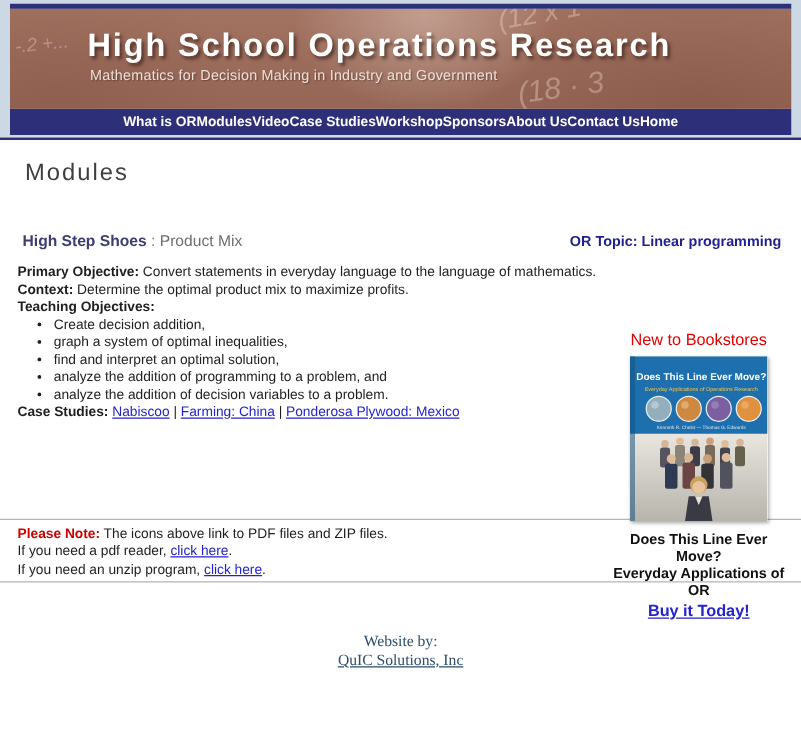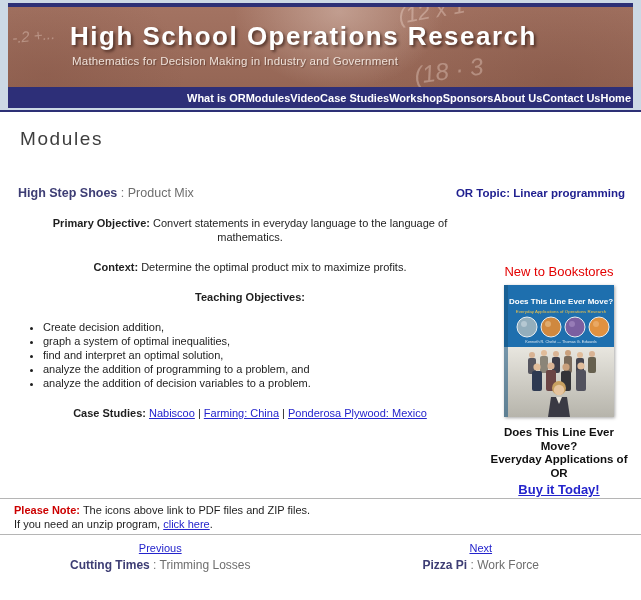--- a/index.html
+++ b/index.html
@@ -24,50 +24,50 @@
   .banner-title {
     position: absolute; left: 62px; top: 14px; color: #ffffff; font-weight: bold;
     font-size: 26px; letter-spacing: 1.5px; text-shadow: 2px 2px 3px rgba(45,22,15,0.65);
   }
   .banner-subtitle {
     position: absolute; left: 64px; top: 48px; color: #eee0d8; font-size: 11.5px;
     letter-spacing: 0.2px; text-shadow: 1px 1px 1px rgba(45,22,15,0.4);
   }
   .nav {
     height: 21px; background: #2d2f78; display: flex; align-items: center;
-    justify-content: flex-end; padding: 0 2px;
+    justify-content: center; padding: 0 2px;
   }
   .nav-item { color: #ffffff; font-size: 11px; font-weight: bold; cursor: pointer; white-space: nowrap; }
   .header-rule { height: 2px; background: #2d3076; }
 
   
   .content { position: relative; }
   .page-title { font-size: 19px; color: #3e3e3e; font-weight: 400; letter-spacing: 1.6px; margin: 16px 0 0 20px; }
 
-  .module-row { display: flex; justify-content: space-between; align-items: center; margin: 36px 16px 0 18px; }
+  .module-row { display: flex; justify-content: space-between; align-items: flex-end; margin: 36px 16px 0 18px; }
   .module-title { font-size: 12.5px; white-space: nowrap; }
   .module-name { font-weight: bold; color: #3d3d74; }
   .module-sep { color: #777; }
   .module-sub { color: #6e6e6e; }
   .or-topic { font-size: 11.5px; font-weight: bold; color: #1f1f8f; }
 
   .resources { display: flex; gap: 14px; margin: 15px 0 0 22px; align-items: center; }
   .resource { display: flex; align-items: center; gap: 6px; cursor: pointer; }
   .resource-label { font-size: 11px; color: #5a5a5a; }
   .picon {
     width: 22px; height: 22px; border-radius: 50%; flex: 0 0 auto;
     background:
       radial-gradient(circle 5px at 50% 38%, #c9c2e0, rgba(201,194,224,0) 90%),
       radial-gradient(circle 8px at 50% 75%, #3c3c74, rgba(60,60,116,0) 95%),
       radial-gradient(circle at 32% 28%, #9a98cc, #6464ac 60%, #50509a);
     box-shadow: 0 0 1px rgba(0,0,0,0.4);
   }
 
   .main-text { margin: 11px 0 0 14px; width: 472px; font-size: 11px; line-height: 14px; color: #1e1e1e; }
-  .main-text p { margin: 16px; text-align: center; }
+  .main-text p { margin: 0; }
   .main-text ul { margin: 0; padding-left: 29px; }
   .main-text a { color: #2424cc; text-decoration: underline; cursor: pointer; }
   .case-sep { color: #1e1e1e; }
 
   
   .sidebar { position: absolute; top: 136px; right: 8px; width: 148px; text-align: center; }
   .sidebar-heading { color: #e30000; font-weight: normal; font-size: 13px; }
   .book-cover { width: 110px; height: 132px; margin: 6px auto 9px; display: block;
     box-shadow: 1px 1px 3px rgba(0,0,0,0.35); cursor: pointer; }
   .book-caption { font-weight: bold; font-size: 11.5px; color: #101010; line-height: 13.5px; }
@@ -229,42 +229,25 @@
       </svg>
       <div class="book-caption">Does This Line Ever Move?</div>
       <div class="book-caption">Everyday Applications of OR</div>
       <a class="buy-link">Buy it Today!</a>
     </div>
 
     <hr class="rule-light rule-a">
 
     <div class="note">
       <p><span class="note-label">Please Note:</span><span> The icons above link to PDF files and ZIP files.</span></p>
+      <p><span>If you need a pdf reader, </span><a>click here</a><span>.</span></p>
       <p><span>If you need an unzip program, </span><a>click here</a><span>.</span></p>
     </div>
 
     <hr class="rule-light rule-b">
 
-    <div class="pager">
-      <div>
-        <a class="pager-link">Previous</a>
-        <div class="pager-module">
-          <span class="module-name">Cutting Times</span>
-          <span class="module-sep">:</span>
-          <span class="module-sub">Trimming Losses</span>
-        </div>
-      </div>
-      <div>
-        <a class="pager-link">Next</a>
-        <div class="pager-module">
-          <span class="module-name">Pizza Pi</span>
-          <span class="module-sep">:</span>
-          <span class="module-sub">Work Force</span>
-        </div>
-      </div>
-    </div>
 
     <div class="footer">
       <div>Website by:</div>
       <a>QuIC Solutions, Inc</a>
     </div>
   </div>
 </div>
 
 </body></html>

